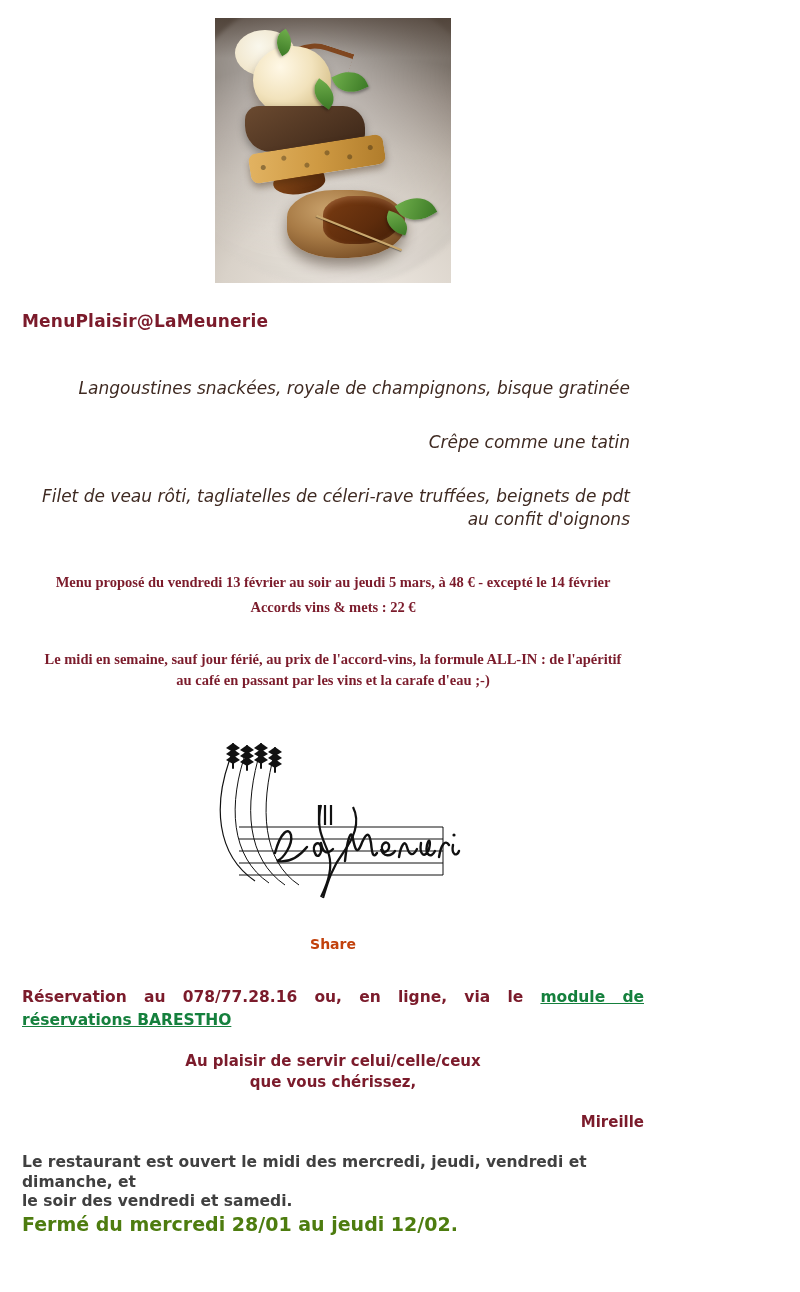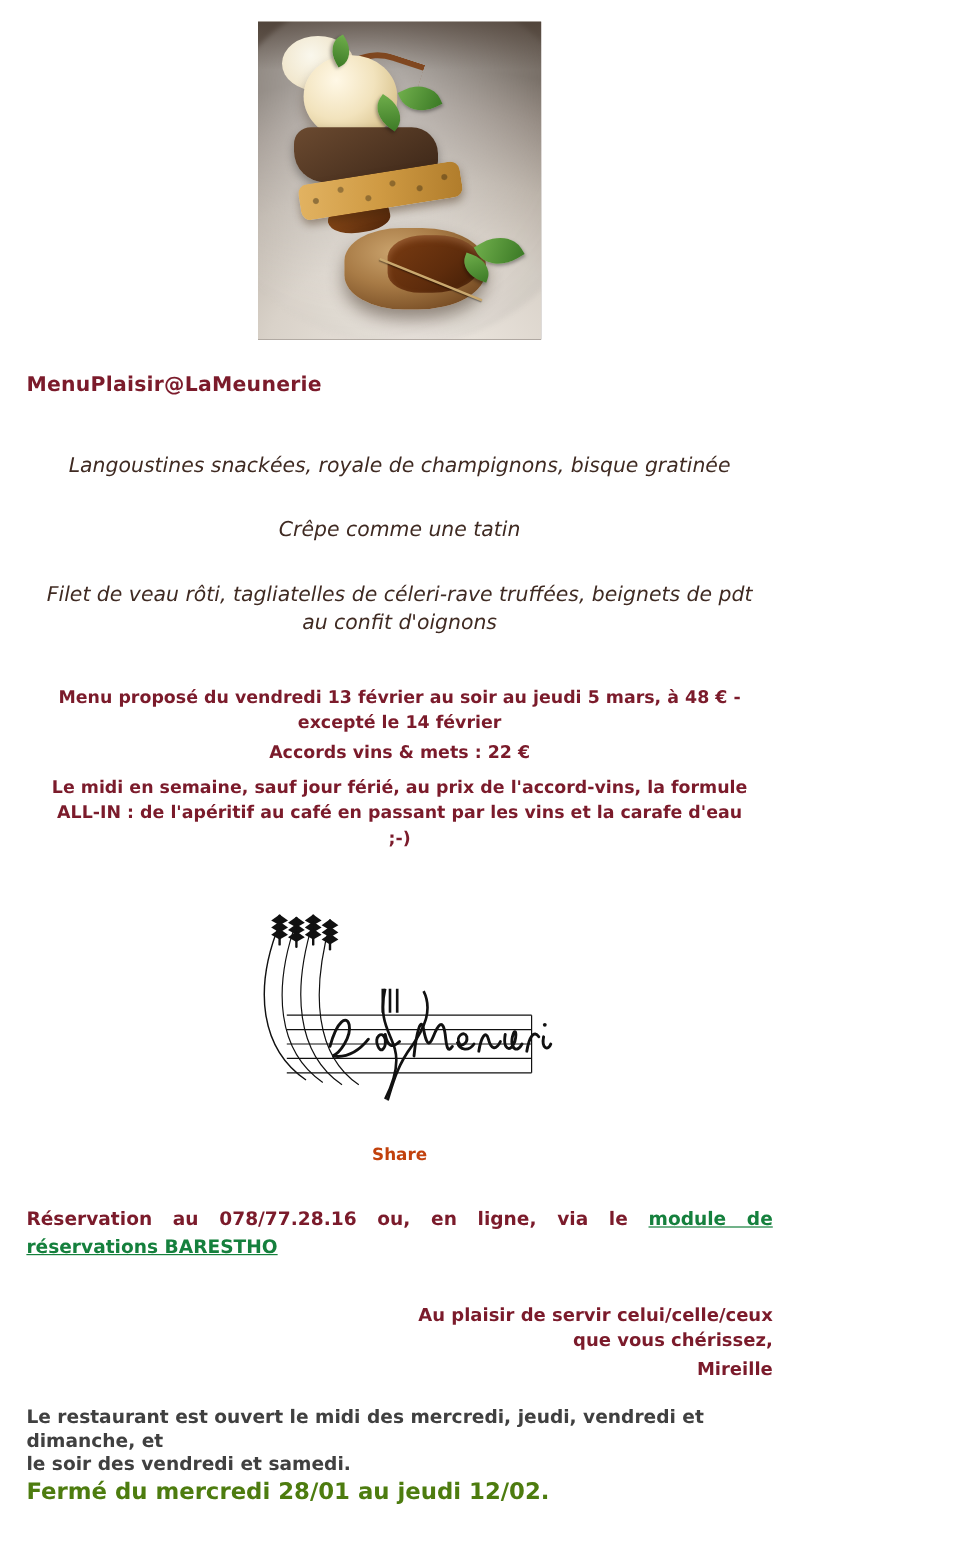--- a/index.html
+++ b/index.html
@@ -160,39 +160,40 @@
     box-sizing: border-box;
   }
   .menu-title {
     margin-top: 28px;
     font-size: 17px;
     font-weight: bold;
     color: #7b1b2b;
     letter-spacing: .2px;
   }
   .course {
-    text-align: center;
+    text-align: right;
     font-style: italic;
     font-size: 17px;
     color: #3f2a22;
     line-height: 1.4;
     margin: 30px 14px 0 14px;
   }
   .course.first { margin-top: 46px; }
 
   .info-block {
     text-align: center;
     color: #7b1b2b;
     font-weight: bold;
     font-size: 14.5px;
     line-height: 1.45;
     margin: 40px 18px 0 18px;
+    font-family: Liberation Serif, serif;
   }
   .info-block.tight { margin-top: 4px; }
-  .info-block.spaced { margin-top: 8px; }
+  .info-block.spaced { margin-top: 31px; }
 
   
   .logo-wrap {
     display: flex;
     justify-content: center;
     margin-top: 44px;
   }
   .share-line {
     text-align: center;
     font-weight: bold;
@@ -208,29 +209,29 @@
     font-weight: bold;
     color: #7b1b2b;
     text-align: justify;
     line-height: 1.45;
   }
   .reservation a {
     color: #15803d;
     text-decoration: underline;
   }
   .closing {
-    margin-top: 36px;
-    text-align: right;
+    margin-top: 20px;
+    text-align: center;
     font-weight: bold;
     font-size: 15px;
     color: #7b1b2b;
     line-height: 1.4;
   }
   .signature {
-    margin-top: 4px;
+    margin-top: 20px;
     text-align: right;
     font-weight: bold;
     font-size: 15px;
     color: #7b1b2b;
   }
   .hours {
     margin-top: 22px;
     font-weight: bold;
     font-size: 15.5px;
     color: #404040;

